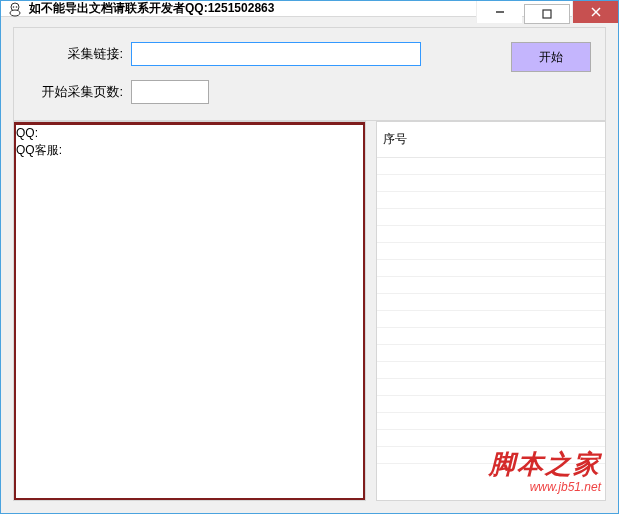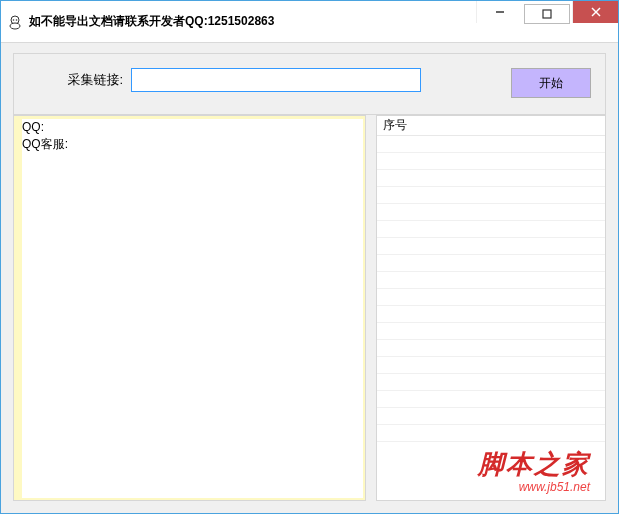--- a/index.html
+++ b/index.html
@@ -14,21 +14,21 @@
 }
 .window {
   width: 619px;
   height: 514px;
   border: 1px solid #4aa3df;
   background: #f0f0f0;
   display: flex;
   flex-direction: column;
 }
 .titlebar {
-  height: 42px;
+  height: 16px;
   background: #fff;
   border-bottom: 1px solid #d9d9d9;
   display: flex;
   align-items: center;
   padding-left: 6px;
 }
 .titlebar-icon {
   width: 16px; height: 16px;
   margin-right: 6px;
   display: inline-flex;
@@ -121,22 +121,22 @@
 
 .panel-bottom {
   flex: 1;
   display: flex;
   gap: 10px;
   min-height: 0;
 }
 .log-box {
   flex: 1;
   border: 1px solid #d6d6d6;
-  background: #fef9c3;
-  padding: 3px 2px 2px 8px;
+  background: #7f1d1d;
+  padding: 3px 2px 2px 2px;
   position: relative;
   display: flex;
 }
 .log-text {
   flex: 1;
   resize: none;
   border: none;
   outline: none;
   font-size: 12px;
   font-family: SimSun, Arial;
@@ -149,21 +149,21 @@
   border: 1px solid #d6d6d6;
   background: #fff;
   display: flex;
   flex-direction: column;
   overflow: hidden;
 }
 .table-header {
   display: flex;
   background: #fff;
   font-size: 12px;
-  height: 20px;
+  height: 36px;
   align-items: center;
   padding-left: 6px;
   border-bottom: 1px solid #e8e8e8;
 }
 .th1 { width: 42px; }
 .th2 { flex: 1; }
 .table-body {
   flex: 1;
   overflow-y: scroll;
   background: #fff;
@@ -173,21 +173,21 @@
   border-bottom: 1px solid #f0f0f0;
 }
 
 
 ::-webkit-scrollbar { width: 16px; background: #f0f0f0; }
 ::-webkit-scrollbar-thumb { background: #cdcdcd; border: 1px solid #bbb; }
 ::-webkit-scrollbar-button { background: #f0f0f0; height: 16px; border: 1px solid #ddd; }
 
 .watermark {
   position: absolute;
-  right: 29px;
+  right: 18px;
   bottom: 20px;
   text-align: right;
   pointer-events: none;
 }
 .watermark .cn {
   font-family: "KaiTi","STKaiti",serif;
   font-size: 26px;
   color: #d42a2a;
   font-style: italic;
   font-weight: bold;
@@ -236,20 +236,24 @@
   </div>
 
   <div class="content">
 
     <div class="panel-top">
       <div class="form-col">
         <div class="form-row">
           <span class="form-label">采集链接:</span>
           <input class="input-url" type="text" value="" style="">
         </div>
+        <div class="form-row">
+          <span class="form-label">开始采集页数:</span>
+          <input class="input-pages" type="text" value="" style="">
+        </div>
       </div>
       <div class="btn-col">
         <button class="action-btn">开始</button>
       </div>
     </div>
 
     <div class="panel-bottom">
       <div class="log-box">
         <textarea class="log-text" readonly="" style="">QQ:
 QQ客服:</textarea>

